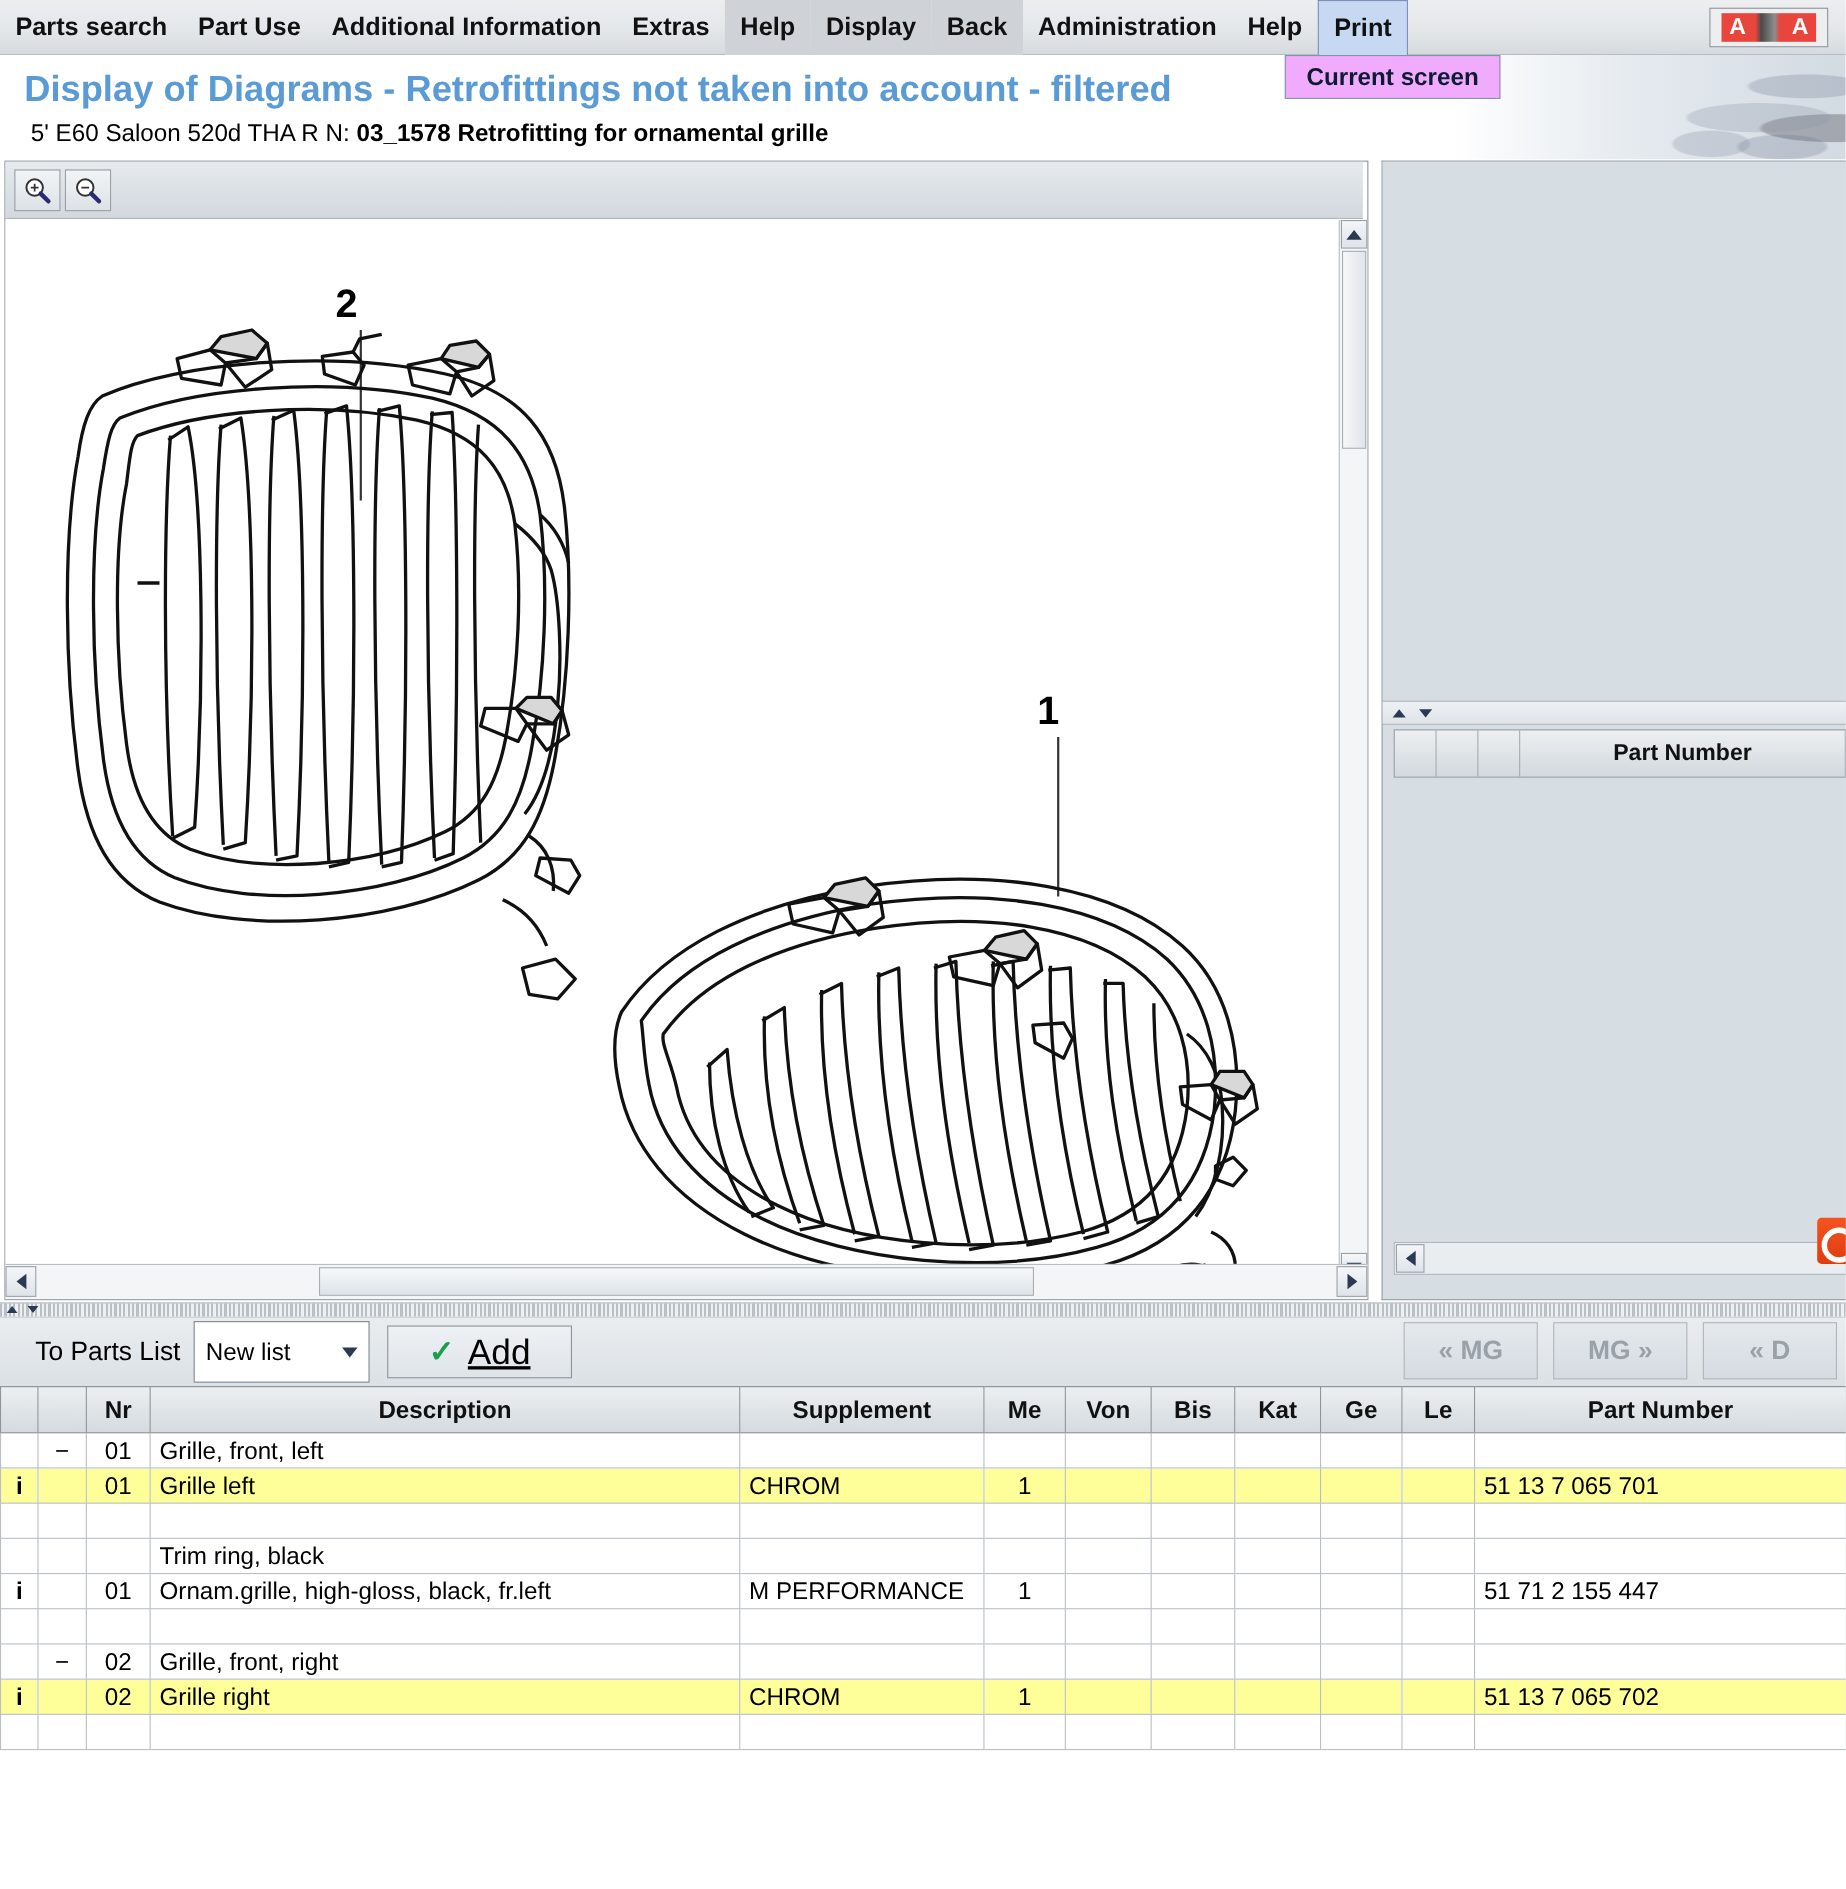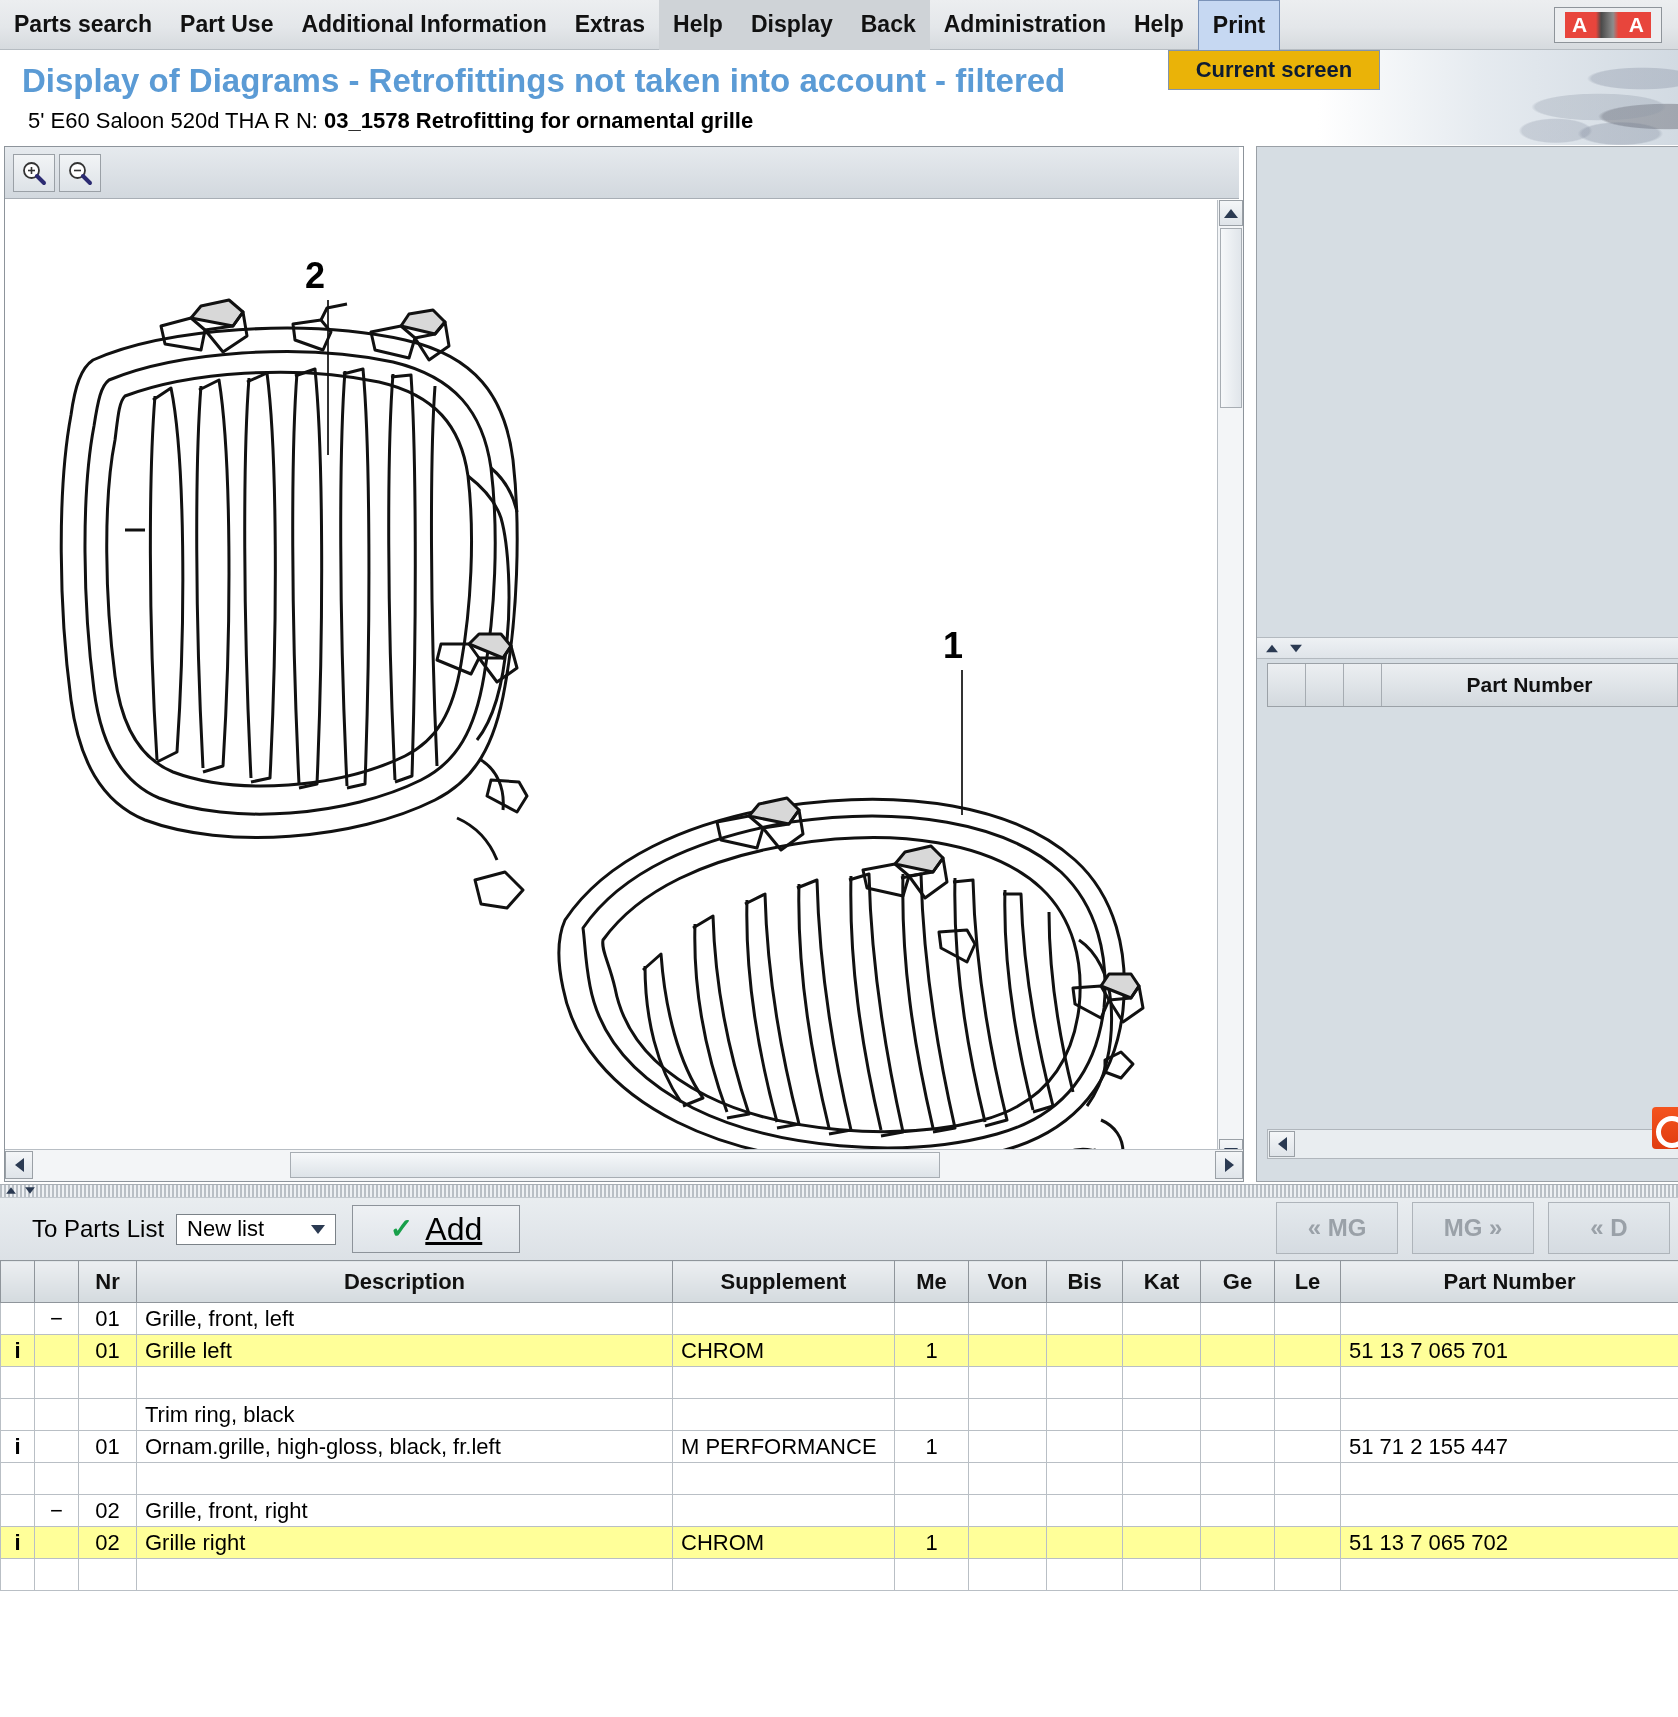--- a/index.html
+++ b/index.html
@@ -46,22 +46,22 @@
   .logo-a, .logo-b {
     position: absolute; top: 1px; font-size: 21px; font-weight: bold;
     color: #ffffff; font-family: "Liberation Sans", sans-serif;
   }
   .logo-a { left: 7px; }
   .logo-b { right: 7px; }
 
   
   .print-dropdown {
     position: absolute; left: 1168px; top: 50px;
-    width: 212px; height: 40px;
-    background: #eab308;
+    width: 196px; height: 40px;
+    background: #f0abfc;
     border: 1px solid #8294ac;
     display: flex; align-items: center; justify-content: center;
     z-index: 40;
   }
   .print-dropdown span { font-size: 22px; font-weight: bold; color: #0d1b33; }
 
   
   .titlearea {
     position: absolute; left: 0; top: 50px; width: 1678px; height: 95px;
     background: #ffffff; overflow: hidden; text-align: right;
@@ -197,21 +197,21 @@
     border-top: 1px solid #a9afb5; border-bottom: 1px solid #c2c8ce;
   }
   .mid-stripes .mini-tris { position: absolute; left: 4px; top: 1px; display: flex; gap: 5px; }
   .mid-bar {
     position: absolute; left: 0; top: 1198px; width: 1678px; height: 62px;
     background: linear-gradient(to bottom,#e9edf0,#dce1e6);
     display: flex; align-items: center;
   }
   .lbl-parts { margin-left: 32px; font-size: 24px; color: #000; }
   .combo {
-    margin-left: 12px; width: 160px; height: 31px;
+    margin-left: 12px; width: 160px; height: 56px;
     background: #fff; border: 1px solid #7b8288;
     display: flex; align-items: center; justify-content: space-between;
     padding: 0 10px 0 10px; cursor: pointer;
   }
   .combo span { font-size: 22px; color: #000; }
   .addbtn {
     margin-left: 16px; width: 168px; height: 48px;
     background: linear-gradient(to bottom,#eef1f4,#dfe4e9);
     border: 1px solid #8d939a; display: flex; align-items: center;
     justify-content: center; gap: 12px; cursor: pointer;

